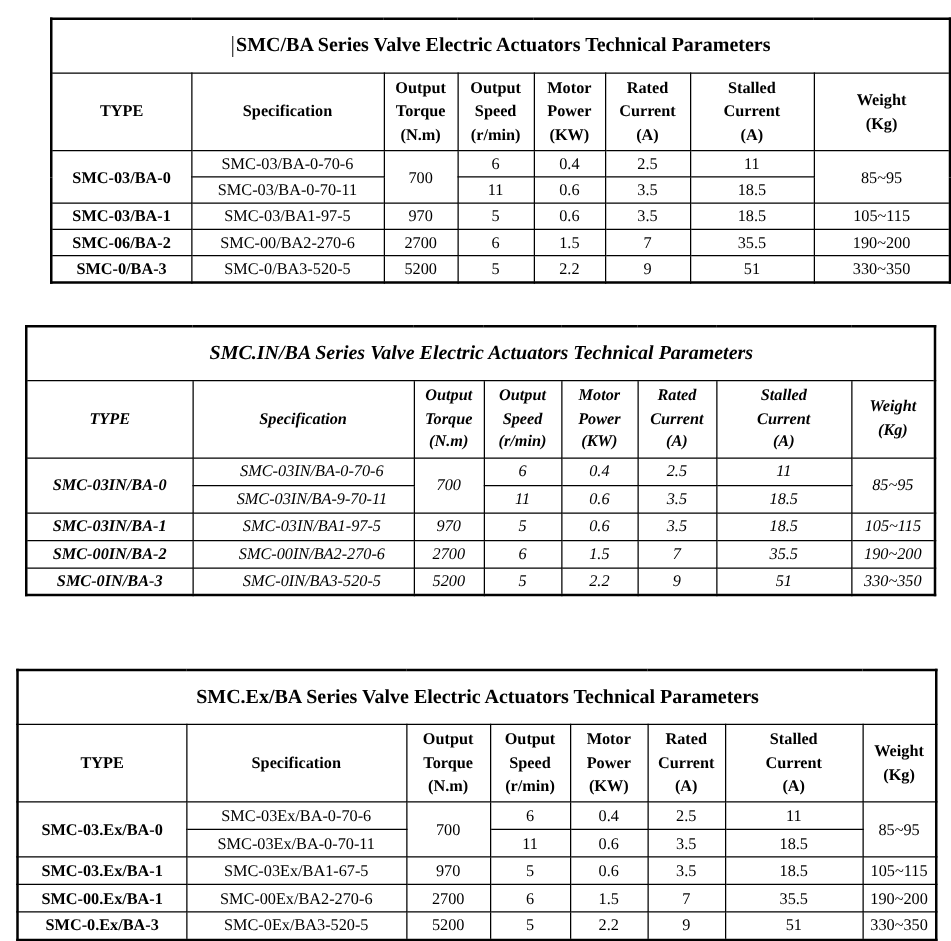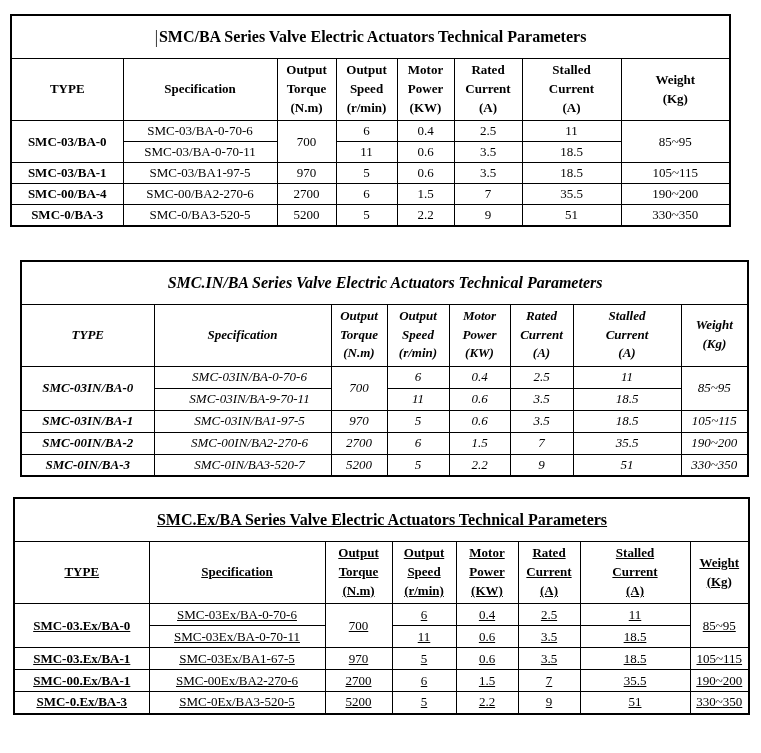--- a/index.html
+++ b/index.html
@@ -39,37 +39,37 @@
     height: 61px;
     font-weight: bold;
     white-space: pre-line;
     line-height: 1.45;
   }
   td.c-type { font-weight: bold; }
   td.c-spec { text-align: left; padding-left: 8px; }
   .t1 td.c-spec { text-align: center; padding-left: 16px; }
 
   
-  .t0 { margin: 14px 0 0 10px; width: 719px; }
+  .t0 { margin: 14px 0 0 40px; width: 719px; }
   .t0 col:nth-child(1){width:112px} .t0 col:nth-child(2){width:154px}
   .t0 col:nth-child(3){width:59px}  .t0 col:nth-child(4){width:61px}
   .t0 col:nth-child(5){width:57px}  .t0 col:nth-child(6){width:68px}
   .t0 col:nth-child(7){width:99px}  .t0 col:nth-child(8){width:109px}
   .t0 tr.data-row { height: 21px; }
 
   
   .t1 { margin: 33px 0 0 20px; width: 727px; font-style: italic; }
   .t1 col:nth-child(1){width:133px} .t1 col:nth-child(2){width:177px}
   .t1 col:nth-child(3){width:56px}  .t1 col:nth-child(4){width:62px}
   .t1 col:nth-child(5){width:61px}  .t1 col:nth-child(6){width:63px}
   .t1 col:nth-child(7){width:108px} .t1 col:nth-child(8){width:67px}
   .t1 tr.data-row { height: 22px; }
 
   
-  .t2 { margin: 20px 0 0 13px; width: 735px; text-decoration: underline; }
+  .t2 { margin: 58px 0 0 13px; width: 735px; }
   .t2 col:nth-child(1){width:135px} .t2 col:nth-child(2){width:176px}
   .t2 col:nth-child(3){width:67px}  .t2 col:nth-child(4){width:64px}
   .t2 col:nth-child(5){width:62px}  .t2 col:nth-child(6){width:62px}
   .t2 col:nth-child(7){width:110px} .t2 col:nth-child(8){width:59px}
   .t2 tr.data-row { height: 22px; }
 
   .cursor {
     display: inline-block;
     font-weight: normal;
     transform: scaleY(1.15);
@@ -137,21 +137,21 @@
       <td class="c-type">SMC-03/BA-1</td>
       <td class="c-spec">SMC-03/BA1-97-5</td>
       <td>970</td>
       <td>5</td>
       <td>0.6</td>
       <td>3.5</td>
       <td>18.5</td>
       <td>105~115</td>
     </tr>
     <tr class="data-row">
-      <td class="c-type">SMC-00/BA-4</td>
+      <td class="c-type">SMC-06/BA-2</td>
       <td class="c-spec">SMC-00/BA2-270-6</td>
       <td>2700</td>
       <td>6</td>
       <td>1.5</td>
       <td>7</td>
       <td>35.5</td>
       <td>190~200</td>
     </tr>
     <tr class="data-row">
       <td class="c-type">SMC-0/BA-3</td>
@@ -234,21 +234,21 @@
       <td class="c-spec">SMC-00IN/BA2-270-6</td>
       <td>2700</td>
       <td>6</td>
       <td>1.5</td>
       <td>7</td>
       <td>35.5</td>
       <td>190~200</td>
     </tr>
     <tr class="data-row">
       <td class="c-type">SMC-0IN/BA-3</td>
-      <td class="c-spec">SMC-0IN/BA3-520-7</td>
+      <td class="c-spec">SMC-0IN/BA3-520-5</td>
       <td>5200</td>
       <td>5</td>
       <td>2.2</td>
       <td>9</td>
       <td>51</td>
       <td>330~350</td>
     </tr>
   </tbody>
     </table>
 

